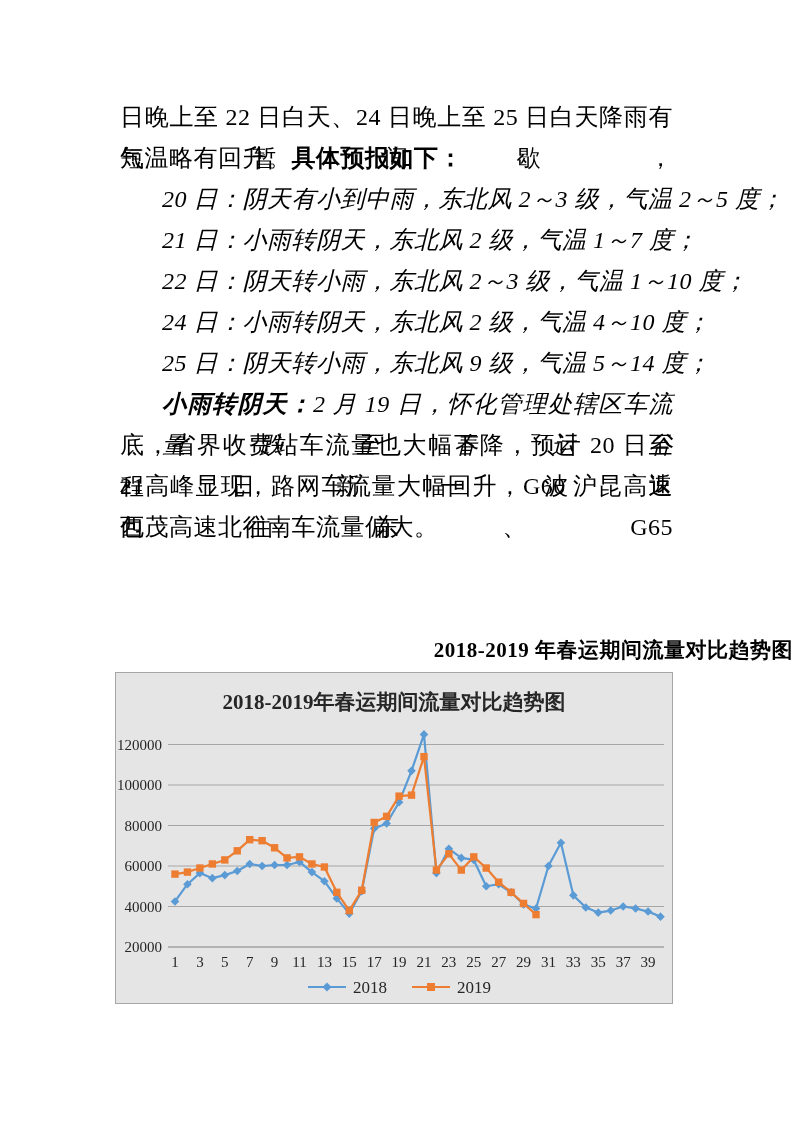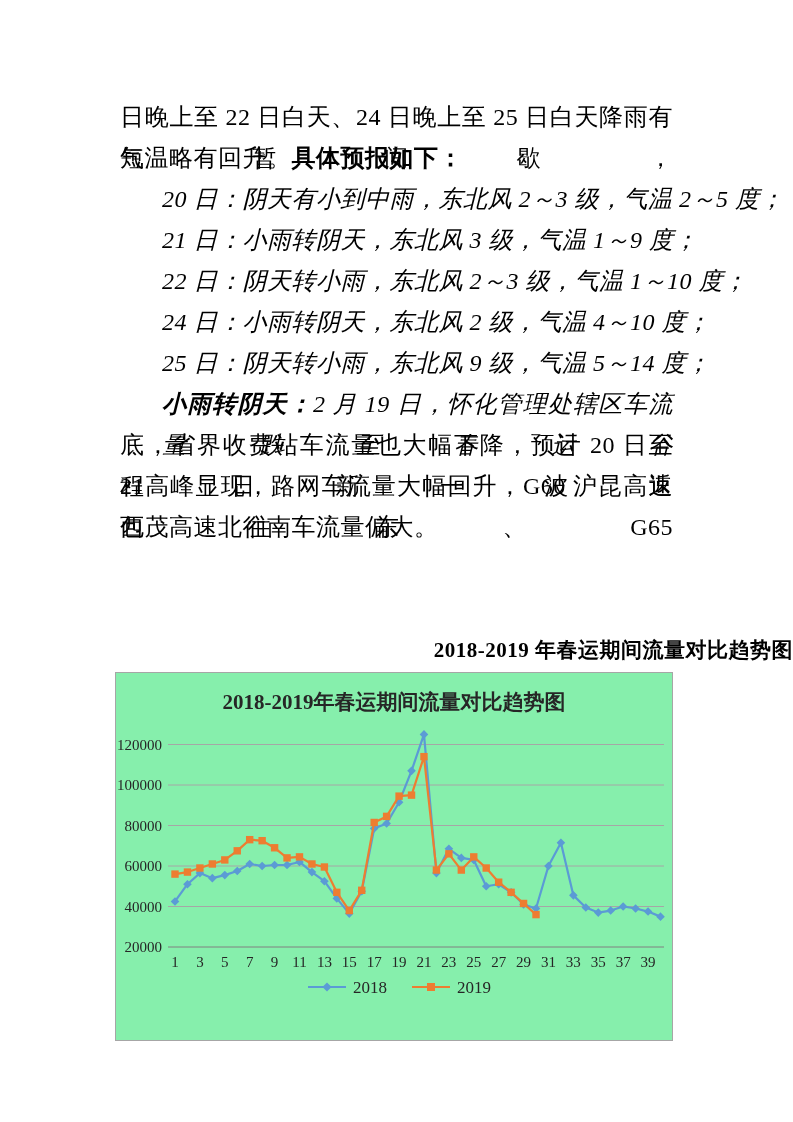--- a/index.html
+++ b/index.html
@@ -12,36 +12,36 @@
   .body-text { position:absolute; left:120px; top:97px; width:553px; }
   .tline { height:41px; line-height:41px; font-size:24px; letter-spacing:0.5px; white-space:nowrap; }
   .tline.just { white-space:normal; text-align:justify; text-align-last:justify; }
   .tline.indent { padding-left:42px;font-style:italic; }
   .b { font-weight:bold; }
   .figure-title {
     position:absolute; left:0; right:0; top:636px; text-align:right;
     font-size:21px; font-weight:bold; letter-spacing:0.5px;
   }
   .chart-box {
-    position:absolute; left:115px; top:672px; width:558px; height:369px;
-    border:1px solid #a6a6a6; background:#86efac;
+    position:absolute; left:115px; top:672px; width:558px; height:332px;
+    border:1px solid #a6a6a6; background:#e5e5e5;
   }
   #chart-svg { display:block; width:556px; height:330px; }
   #chart-svg text { font-family:"Liberation Serif","DejaVu Serif",serif; fill:#262626; }
 </style>
 </head>
 <body>
 
 <div class="page">
 
   <div class="body-text">
     <div class="tline just">日晚上至 22 日白天、24 日晚上至 25 日白天降雨有短暂间歇，</div>
     <div class="tline"><span>气温略有回升。</span><span class="b">具体预报如下：</span></div>
     <div class="tline indent">20 日：阴天有小到中雨，东北风 2～3 级，气温 2～5 度；</div>
-    <div class="tline indent">21 日：小雨转阴天，东北风 3 级，气温 1～9 度；</div>
+    <div class="tline indent">21 日：小雨转阴天，东北风 2 级，气温 1～7 度；</div>
     <div class="tline indent">22 日：阴天转小雨，东北风 2～3 级，气温 1～10 度；</div>
     <div class="tline indent">24 日：小雨转阴天，东北风 2 级，气温 4～10 度；</div>
     <div class="tline indent">25 日：阴天转小雨，东北风 9 级，气温 5～14 度；</div>
     <div class="tline indent just"><span class="b">小雨转阴天：</span><span>2 月 19 日，怀化管理处辖区车流量跌至春运谷</span></div>
     <div class="tline just">底，省界收费站车流量也大幅下降，预计 20 日至 21 日新一波返</div>
     <div class="tline just">程高峰显现，路网车流量大幅回升，G60 沪昆高速西往东、G65</div>
     <div class="tline">包茂高速北往南车流量偏大。</div>
   </div>
 
   <div class="figure-title">2018-2019 年春运期间流量对比趋势图</div>

